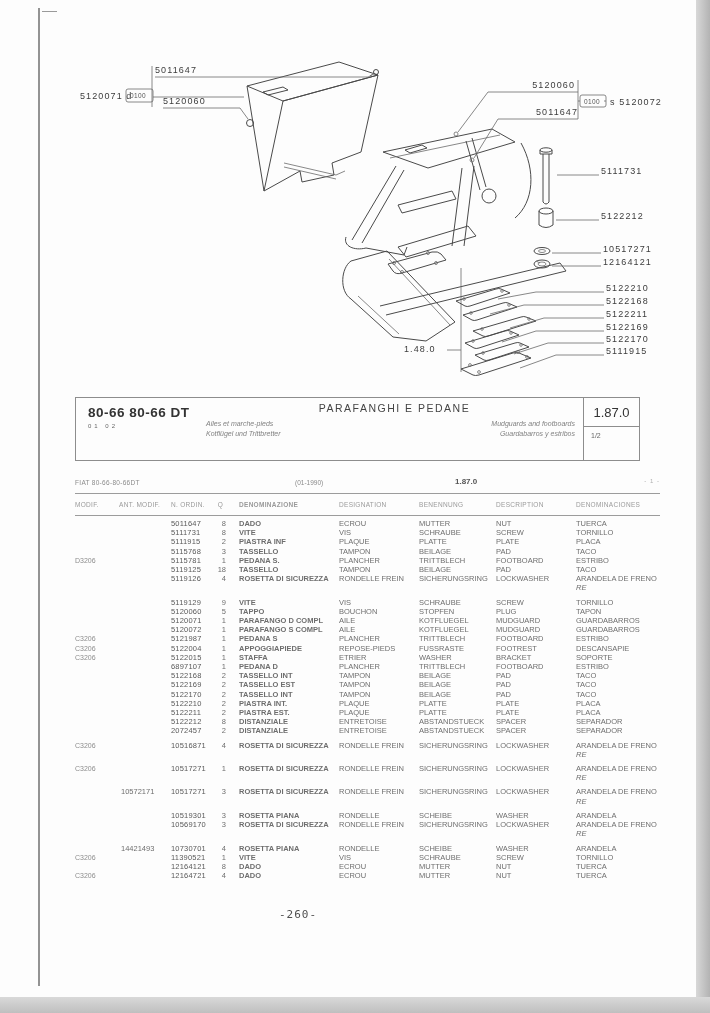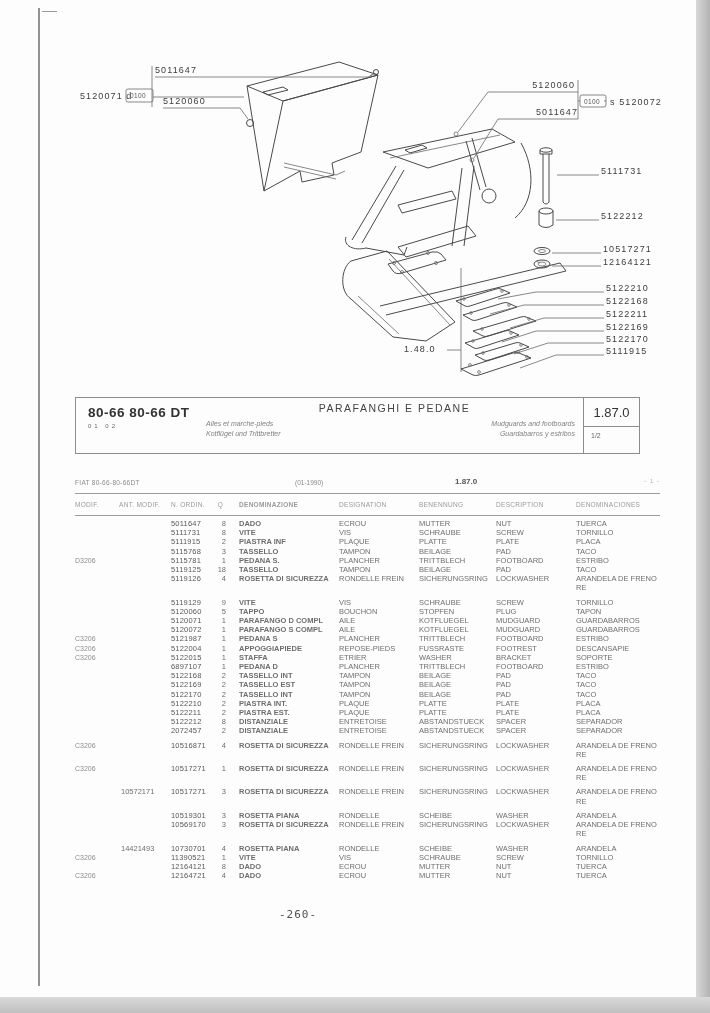--- a/index.html
+++ b/index.html
@@ -13,21 +13,21 @@
     background:linear-gradient(to bottom,#d9d9d9,#bfbfbf);}
   .binding-line{position:absolute;left:38px;top:8px;width:2px;height:978px;background:#6f6f6f;opacity:.75;}
   .corner-tick{position:absolute;left:42px;top:11px;width:15px;height:1px;background:#9a9a9a;}
 
   svg.diagram{position:absolute;left:0;top:0;}
   svg.diagram text{font-family:"Liberation Sans",sans-serif;font-size:9px;letter-spacing:1.1px;fill:#3c3c3c;}
   svg.diagram text.boxed{font-size:6.5px;letter-spacing:.4px;fill:#555;}
   svg.diagram .ln{stroke:#4a4a4a;stroke-width:1;fill:none;}
   svg.diagram .thin{stroke:#6a6a6a;stroke-width:.8;fill:none;}
 
-  .titleblock{position:absolute;left:75px;top:397px;width:565px;height:57px;
+  .titleblock{position:absolute;left:75px;top:397px;width:565px;height:64px;
     border:1px solid #8d8d8d;box-sizing:border-box;display:flex;}
   .tb-left{width:130px;box-sizing:border-box;padding:7px 0 0 12px;}
   .tb-model{font-size:13.5px;font-weight:bold;color:#333;letter-spacing:.5px;}
   .tb-codes{font-size:6px;color:#666;letter-spacing:3px;margin-top:3px;}
   .tb-mid{flex:1;position:relative;text-decoration:underline;}
   .tb-title{position:absolute;left:0;right:0;top:4px;text-align:center;
     font-size:10.5px;letter-spacing:1.5px;color:#444;}
   .tb-subs{position:absolute;left:0;right:8px;top:21px;display:flex;justify-content:space-between;
     font-size:7px;font-style:italic;color:#828282;line-height:9.5px;}
   .tb-subs .r{text-align:right;}
@@ -51,21 +51,21 @@
   .thead .c-q{text-align:center;}
 
   .tbody{position:absolute;left:75px;top:519px;width:585px;}
   .trow{font-size:7.5px;line-height:9.2px;color:#6e6e6e;white-space:nowrap;}
   .trow.gap{margin-top:5px;}
   .tc{overflow:visible;}
   .c-modif{color:#8d8d8d;font-size:7px;}
   .c-ant{padding-left:2px;}
   .c-part{color:#595959;letter-spacing:.2px;}
   .c-q{text-align:right;padding-right:5px;}
-  .es2{display:block;}
+  .es2{display:block;font-style:italic;}
 
   .pagenum{position:absolute;left:0;top:908px;width:596px;text-align:center;
     font-family:"DejaVu Sans Mono",monospace;font-size:11px;color:#4f4f4f;letter-spacing:1px;}
 </style>
 </head>
 <body>
 
 <div class="edge-right"></div>
 <div class="edge-bottom"></div>
 <div class="binding-line"></div>

